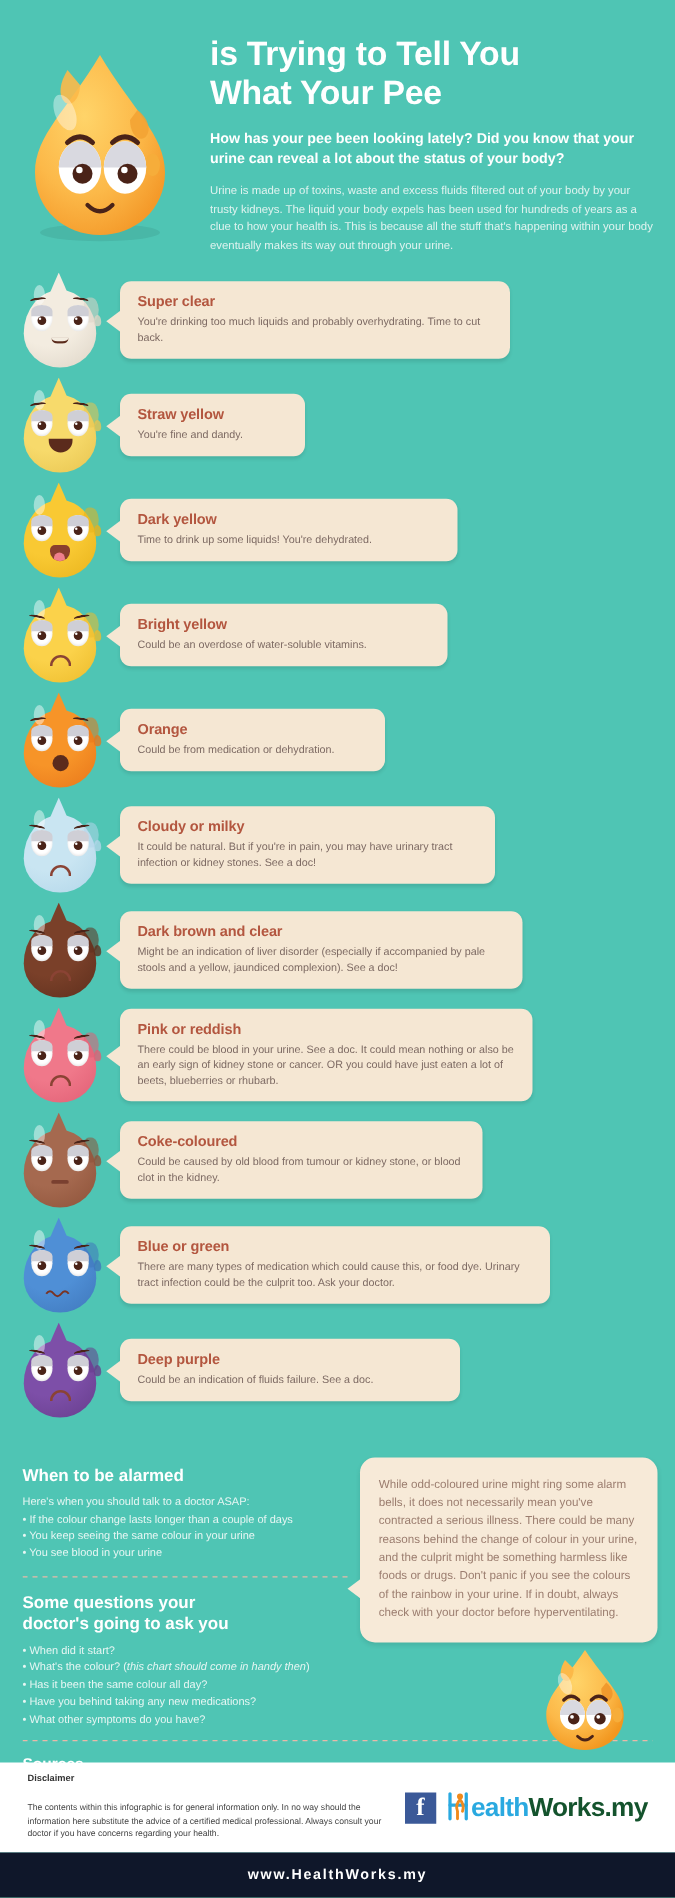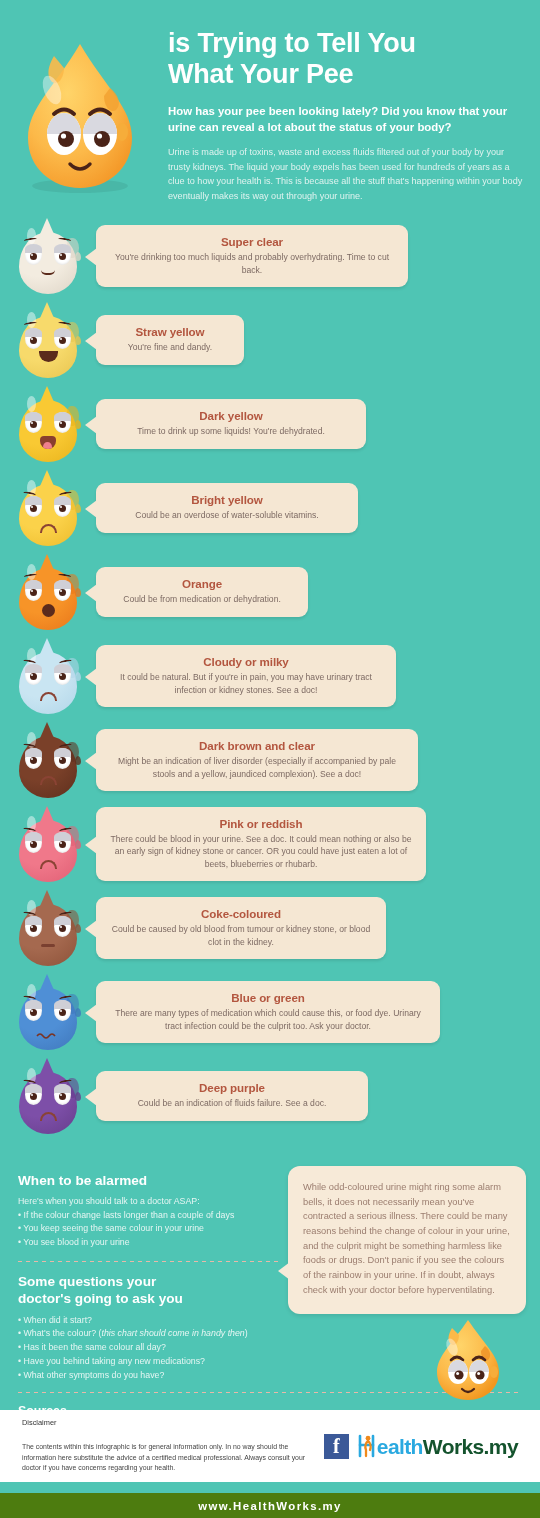--- a/index.html
+++ b/index.html
@@ -27,21 +27,21 @@
   .subtitle {
     color:#ffffff; font-weight:bold; font-size:11.4px; line-height:1.42;
     margin-top:12px;
   }
   .lede {
     color:#dff3ef; font-size:9.1px; line-height:1.62; margin-top:10px;
   }
 
   
   .list { position:relative; padding:0 0 16px 0; }
-  .row { position:relative; display:flex; align-items:center; min-height:68px; margin-bottom:8px;text-align:center; }
+  .row { position:relative; display:flex; align-items:center; min-height:68px; margin-bottom:8px; }
   .drop-wrap {
     width:96px; flex:0 0 96px; display:flex; justify-content:center; align-items:center;
   }
   .bubble {
     position:relative;
     background:#f5e7d3;
     border-radius:9px;
     padding:10px 14px 11px 14px;
     box-shadow:0 2px 3px rgba(0,0,0,0.10);
   }
@@ -135,34 +135,34 @@
   .src-row { font-size:7.2px; line-height:1.74; color:#ffffff; }
   .src-row b { font-weight:bold; }
   .src-row span { color:#ddf2ee; }
 
   
   .disclaimer-bar {
     position:absolute; left:0; bottom:36px; width:540px; height:72px;
     background:#ffffff; display:flex; align-items:center; padding:0 22px;
   }
   .disc-l { width:300px; }
-  .disc-h { font-weight:normal; font-size:7.4px; color:#333; margin-bottom:15px; }
+  .disc-h { font-weight:bold; font-size:7.4px; color:#333; margin-bottom:15px; }
   .disc-p { font-size:6.9px; line-height:1.55; color:#444; }
   .brand { margin-left:auto; display:flex; align-items:center; gap:8px; }
   .fb {
     width:25px; height:25px; background:#3b5998; color:#fff; font-weight:bold;
     font-size:20px; line-height:25px; text-align:center;
     font-family:"Liberation Serif", serif;
   }
   .brandtext { font-size:21px; font-weight:bold; letter-spacing:-0.6px; }
   .brandtext .bl { color:#2aa9e0; }
   .brandtext .or { color:#14532d; }
   .orange-bar {
-    position:absolute; left:0; bottom:0; width:540px; height:25px;
-    background:#4d7c0f; display:flex; align-items:center; justify-content:center;
+    position:absolute; left:0; bottom:0; width:540px; height:36px;
+    background:#0f172a; display:flex; align-items:center; justify-content:center;
   }
   .orange-bar span {
     color:#fff; font-weight:bold; font-size:11.4px; letter-spacing:1.4px;
   }
 </style>
 </head>
 <body>
 
 <div id="page">
 

